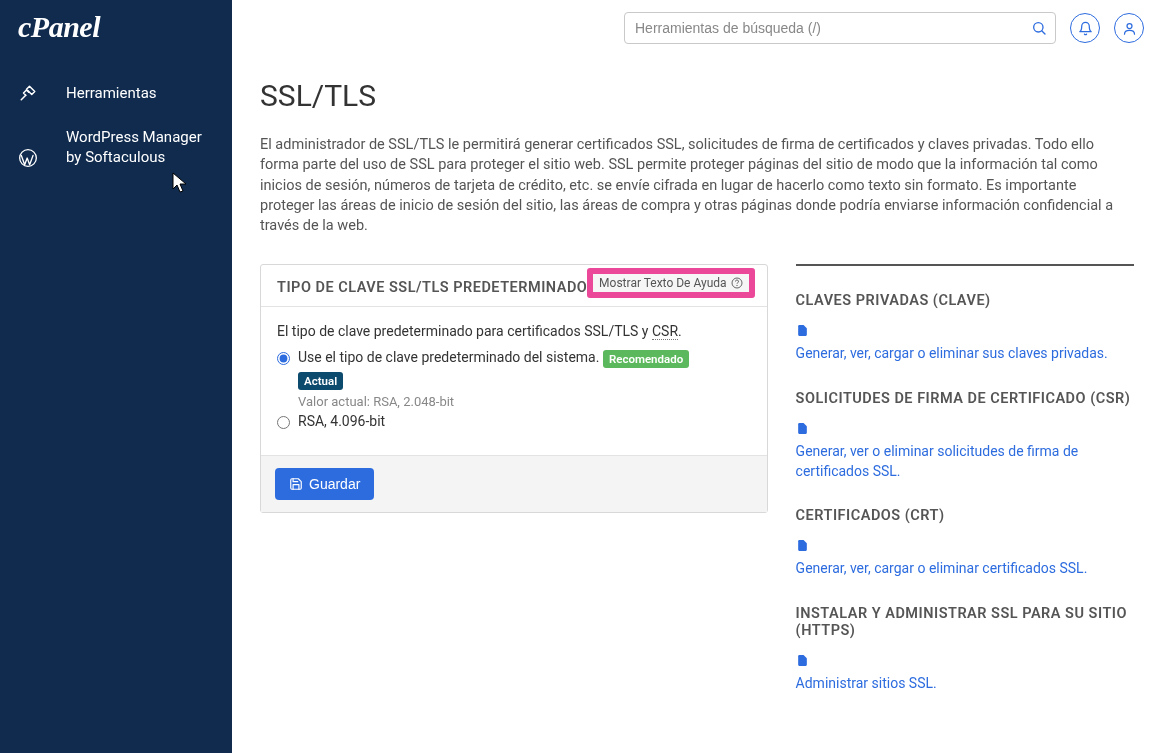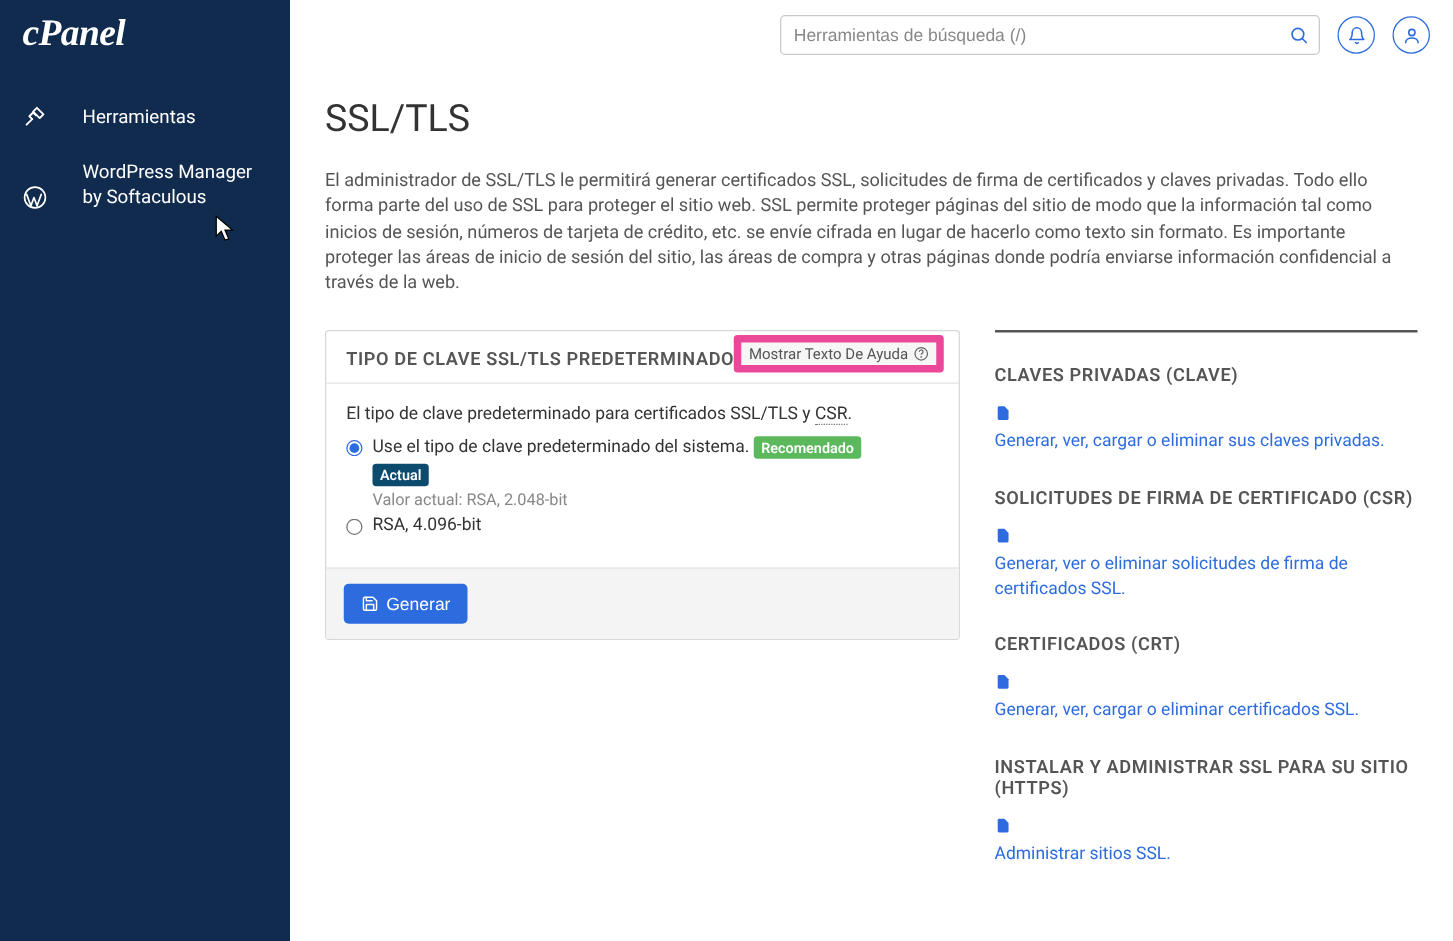--- a/index.html
+++ b/index.html
@@ -336,21 +336,21 @@
               <div class="opt-body"><span>RSA, 4.096-bit</span></div>
             </label>
           </div>
           <div class="panel-footer">
             <button class="btn-primary">
               <svg width="14" height="14" viewBox="0 0 24 24" fill="none" stroke="#fff" stroke-width="2" stroke-linecap="round" stroke-linejoin="round">
                   <path d="M19 21H5a2 2 0 0 1-2-2V5a2 2 0 0 1 2-2h11l5 5v11a2 2 0 0 1-2 2z"></path>
                   <polyline points="17 21 17 13 7 13 7 21"></polyline>
                   <polyline points="7 3 7 8 15 8"></polyline>
                 </svg>
-              <span>Generar</span>
+              <span>Guardar</span>
             </button>
           </div>
         </div>
       </div>
 
       <div class="col-right">
         <div class="section-h">CLAVES PRIVADAS (CLAVE)</div>
         <div class="link-row">
           <svg class="file-icon" width="13" height="15" viewBox="0 0 24 24" fill="#2d6cdf">
               <path d="M14 2H6a2 2 0 0 0-2 2v16a2 2 0 0 0 2 2h12a2 2 0 0 0 2-2V8l-6-6z"></path>

